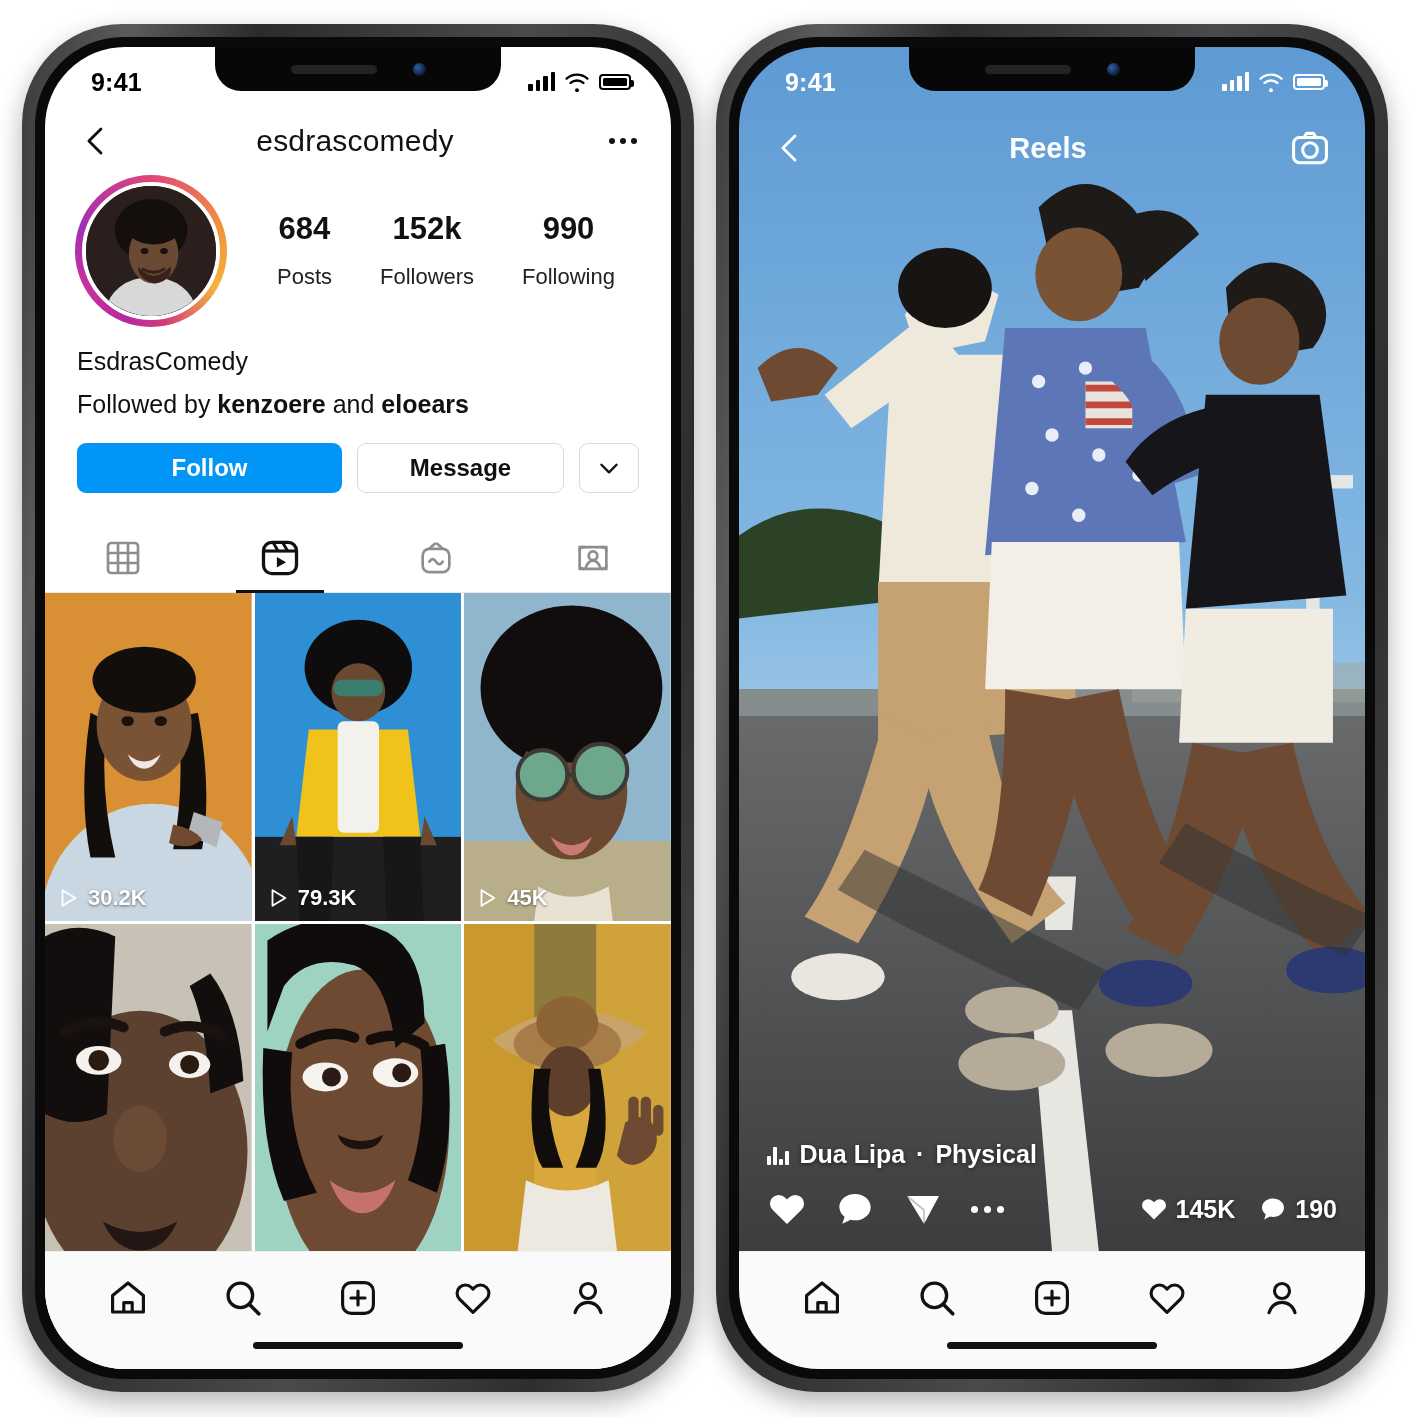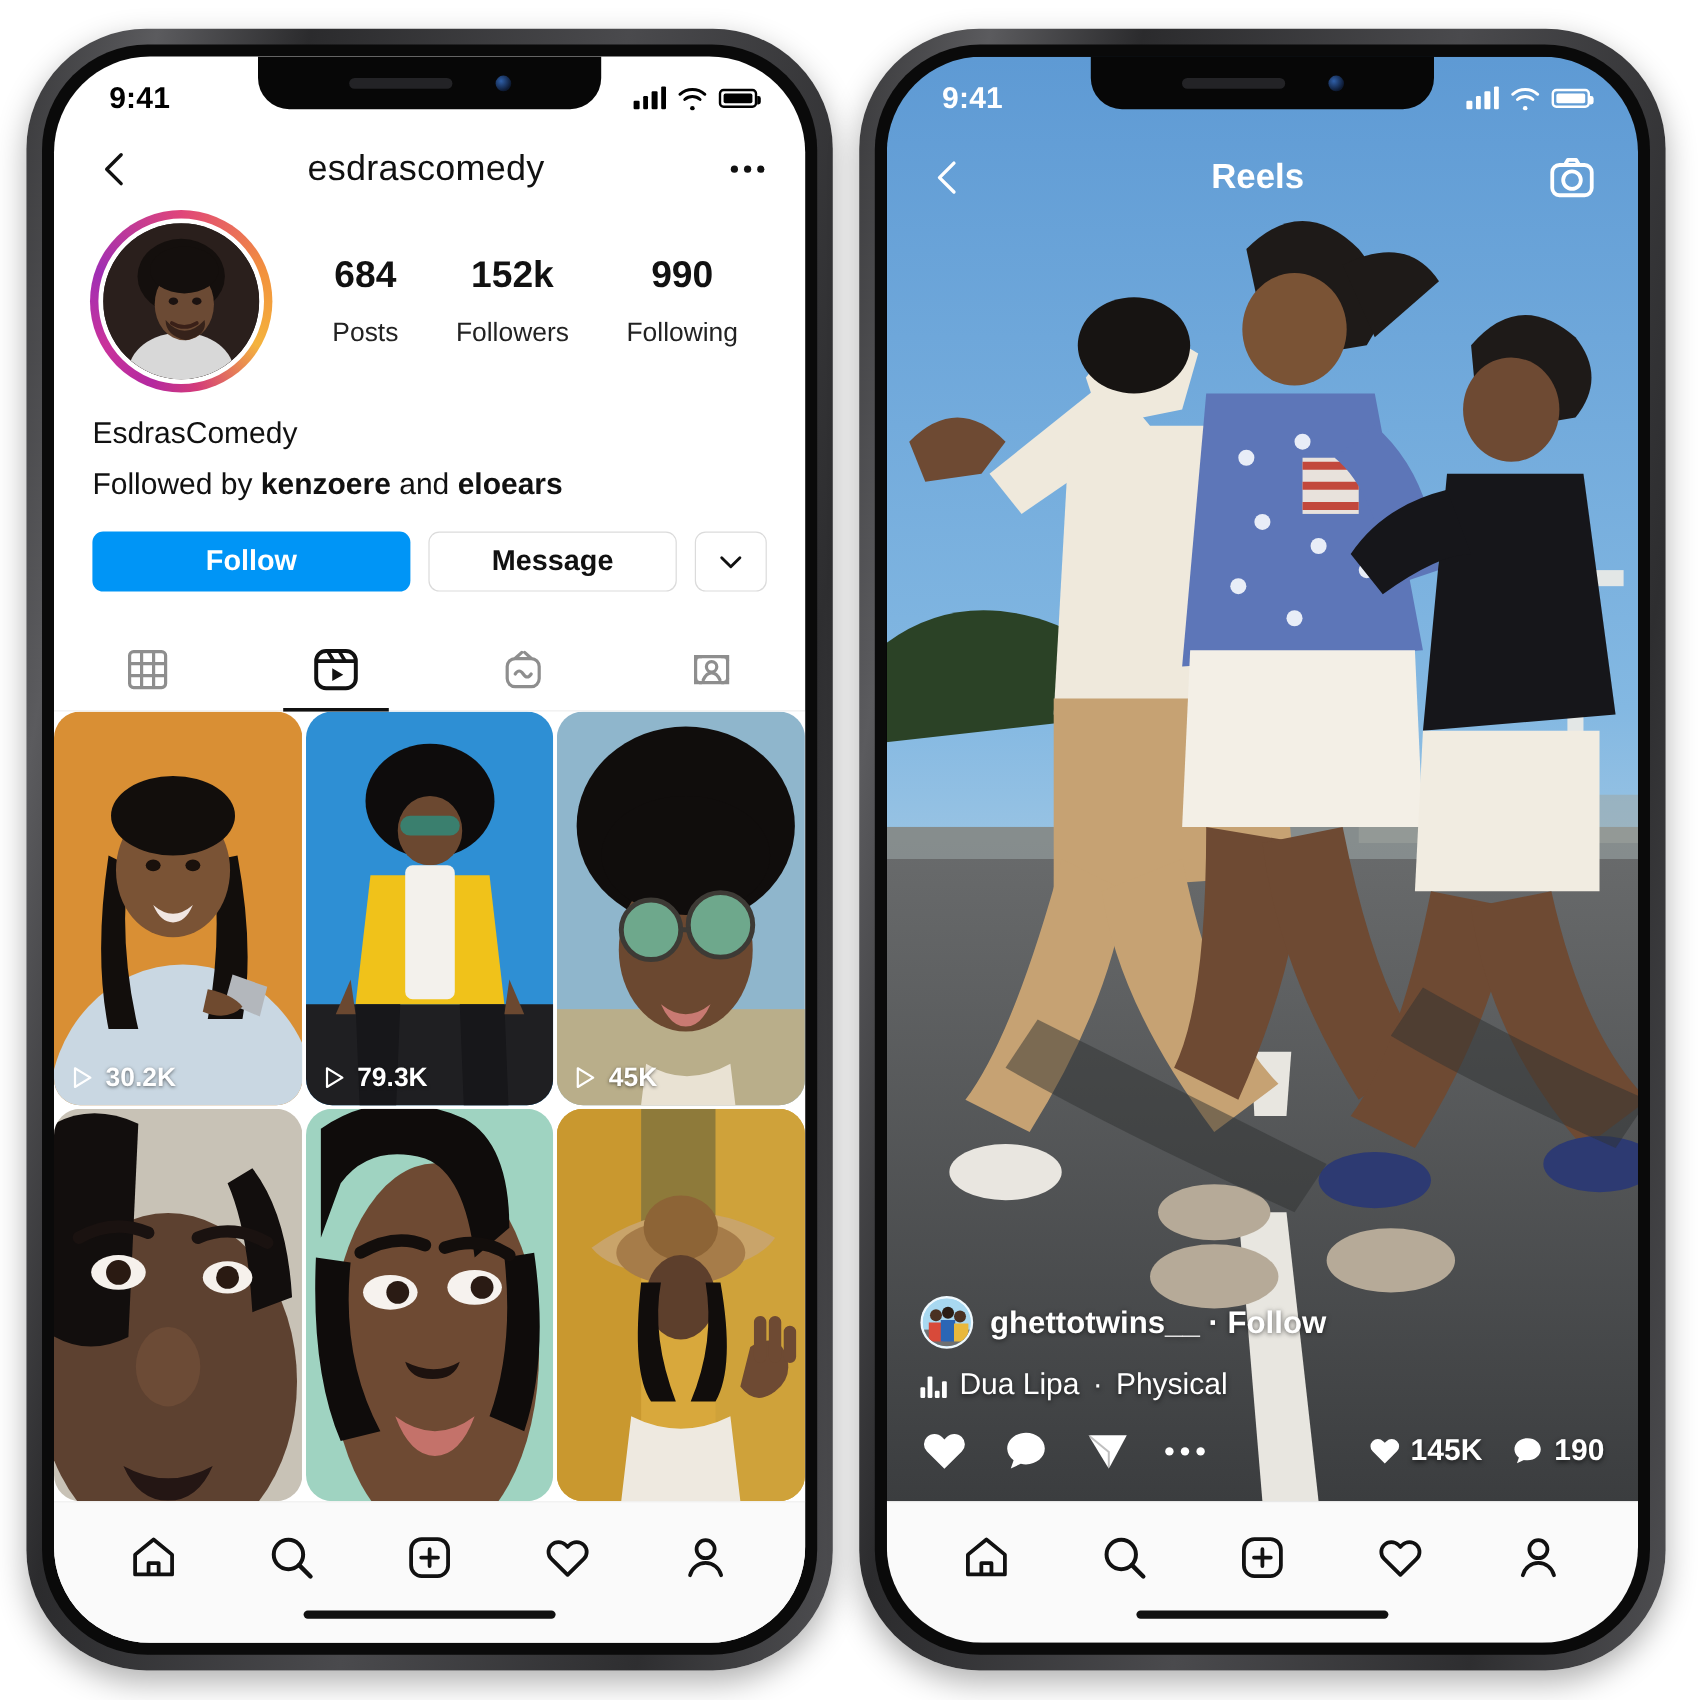--- a/index.html
+++ b/index.html
@@ -158,21 +158,21 @@
     content:''; position: absolute; bottom: -1.5px; left: 22%; right: 22%;
     height: 3.5px; background: #111;
   }
 
   .grid {
     position: absolute; top: 546px; left: 0; right: 0; bottom: 118px;
     display: grid; grid-template-columns: repeat(3, 1fr);
     grid-template-rows: repeat(2, 1fr); gap: 3px; background: #fff;
     overflow: hidden;
   }
-  .cell { position: relative; overflow: hidden; border-radius: 22px; }
+  .cell { position: relative; overflow: hidden; }
   .cell .art { position:absolute; inset:0; }
   .views {
     position: absolute; left: 12px; bottom: 10px; z-index: 5;
     display: flex; align-items: center; gap: 9px;
     color: #fff; font-size: 22px; font-weight: 600;
     text-shadow: 0 1px 3px rgba(0,0,0,.55);
   }
 
   
   .bottomnav {
@@ -204,21 +204,21 @@
   }
   .reel-user { display: flex; align-items: center; gap: 14px; }
   .reel-ava {
     width: 44px; height: 44px; border-radius: 50%; overflow: hidden;
     border: 2px solid rgba(255,255,255,.85); position: relative; flex: 0 0 auto;
     background: #9dd6f5;
   }
   .reel-uname { color:#fff; font-size:26px; font-weight:700; text-shadow:0 1px 4px rgba(0,0,0,.6); }
   .reel-audio {
     display:flex; align-items:center; gap:11px; margin-top: 16px;
-    color:#fff; font-size:25px; font-weight:400; text-shadow:0 1px 4px rgba(0,0,0,.6);
+    color:#fff; font-size:25px; font-weight:700; text-shadow:0 1px 4px rgba(0,0,0,.6);
   }
   .eq { display:flex; align-items:flex-end; gap:2.5px; height:20px; }
   .eq i { width:3.5px; background:#fff; display:block; border-radius:1px; }
   .eq i:nth-child(1){height:9px;} .eq i:nth-child(2){height:18px;} .eq i:nth-child(3){height:6px;} .eq i:nth-child(4){height:14px;}
   .reel-actions {
     display:flex; align-items:center; justify-content:space-between;
     margin-top: 20px;
   }
   .reel-left-actions { display:flex; align-items:center; gap: 28px; }
   .reel-right-stats { display:flex; align-items:center; gap: 24px; }
@@ -615,35 +615,20 @@
           </svg>
           <div class="reels-title">Reels</div>
           <svg width="42" height="42" viewBox="0 0 24 24">
             <rect x="2.6" y="6" width="18.8" height="14.4" rx="3.4" stroke="#fff" stroke-width="1.8" fill="none"></rect>
             <circle cx="12" cy="13.2" r="4.2" stroke="#fff" stroke-width="1.8" fill="none"></circle>
             <path d="M8.6 6 10 3.6h4L15.4 6" stroke="#fff" stroke-width="1.8" fill="none" stroke-linejoin="round"></path>
           </svg>
         </div>
 
         <div class="reel-overlay">
-          <div class="reel-user">
-            <div class="reel-ava">
-              <svg viewBox="0 0 40 40" width="100%" height="100%">
-                <rect width="40" height="40" fill="#a8d8f0"></rect>
-                <rect y="26" width="40" height="14" fill="#6e6f70"></rect>
-                <circle cx="11" cy="14" r="5" fill="#4a3122"></circle>
-                <path d="M5 20h12v16H5z" fill="#d84a3a"></path>
-                <circle cx="21" cy="12" r="5" fill="#2a1d14"></circle>
-                <path d="M15 18h12v18H15z" fill="#2b66b5"></path>
-                <circle cx="31" cy="15" r="5" fill="#4a3122"></circle>
-                <path d="M26 21h12v15H26z" fill="#e8b83c"></path>
-              </svg>
-            </div>
-            <div class="reel-uname"><span>ghettotwins__</span><span> · </span><span>Follow</span></div>
-          </div>
 
           <div class="reel-audio">
             <span class="eq">
                 <i></i>
                 <i></i>
                 <i></i>
                 <i></i>
               </span>
             <span>Dua Lipa</span>
               <span> · </span>

